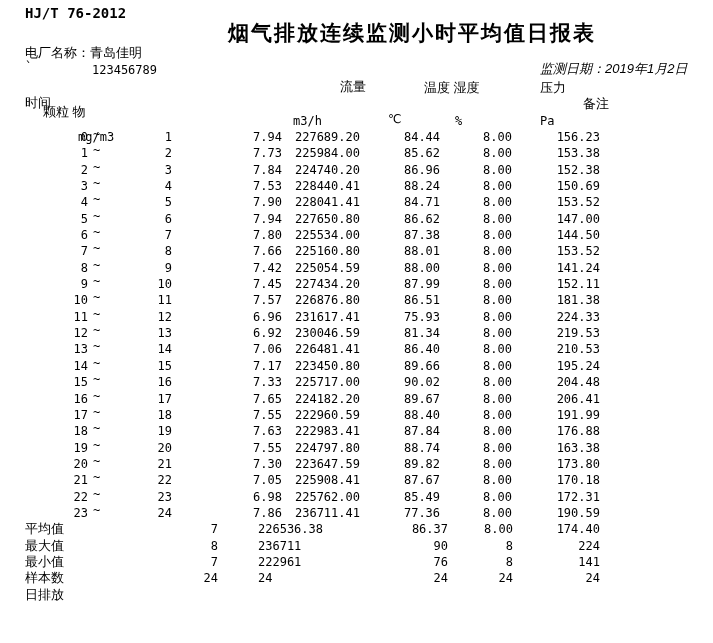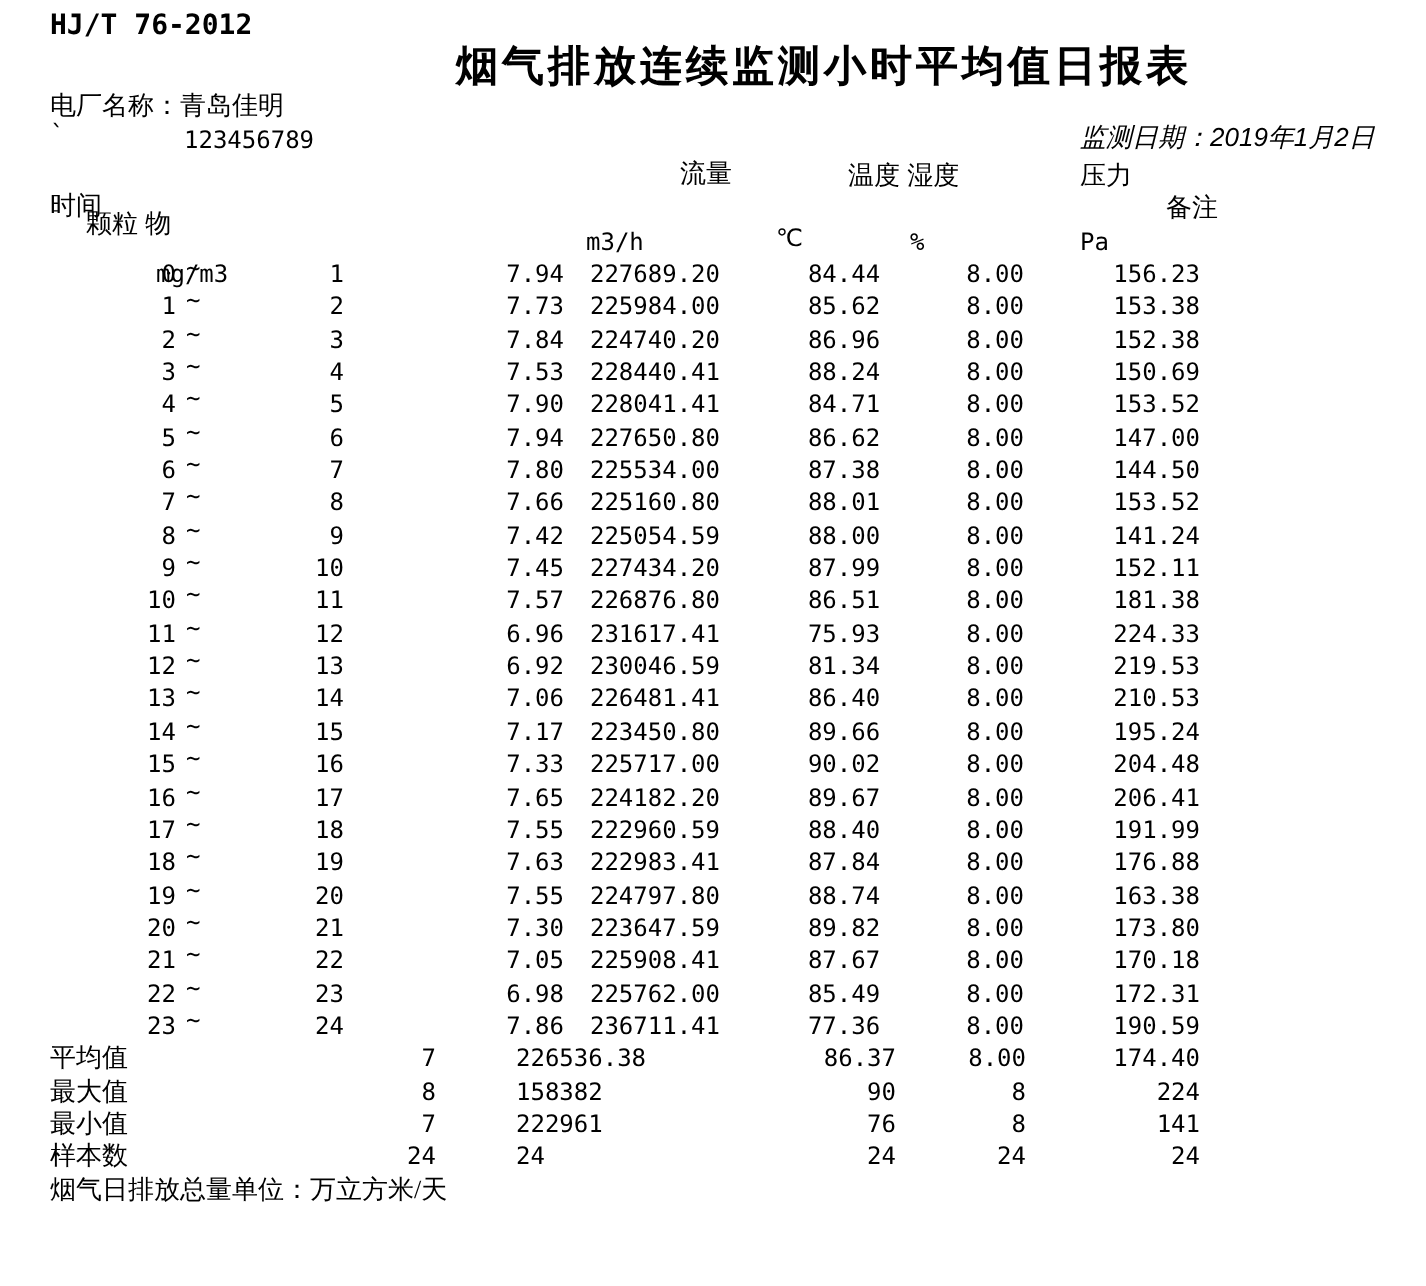--- a/index.html
+++ b/index.html
@@ -314,21 +314,21 @@
       <span class="cell s-lb">平均值</span>
       <span class="cell s-v1">7</span>
       <span class="cell s-v2">226536.38</span>
       <span class="cell s-v3">86.37</span>
       <span class="cell s-v4">8.00</span>
       <span class="cell s-v5">174.40</span>
     </div>
     <div class="trow">
       <span class="cell s-lb">最大值</span>
       <span class="cell s-v1">8</span>
-      <span class="cell s-v2">158382</span>
+      <span class="cell s-v2">236711</span>
       <span class="cell s-v3">90</span>
       <span class="cell s-v4">8</span>
       <span class="cell s-v5">224</span>
     </div>
     <div class="trow">
       <span class="cell s-lb">最小值</span>
       <span class="cell s-v1">7</span>
       <span class="cell s-v2">222961</span>
       <span class="cell s-v3">76</span>
       <span class="cell s-v4">8</span>
@@ -336,15 +336,15 @@
     </div>
     <div class="trow">
       <span class="cell s-lb">样本数</span>
       <span class="cell s-v1">24</span>
       <span class="cell s-v2">24</span>
       <span class="cell s-v3">24</span>
       <span class="cell s-v4">24</span>
       <span class="cell s-v5">24</span>
     </div>
     <div class="trow">
-      <span class="cell s-lb">烟气日排放总量单位：万立方米/天</span>
+      <span class="cell s-lb">日排放</span>
     </div>
   </div>
 
 </body></html>

